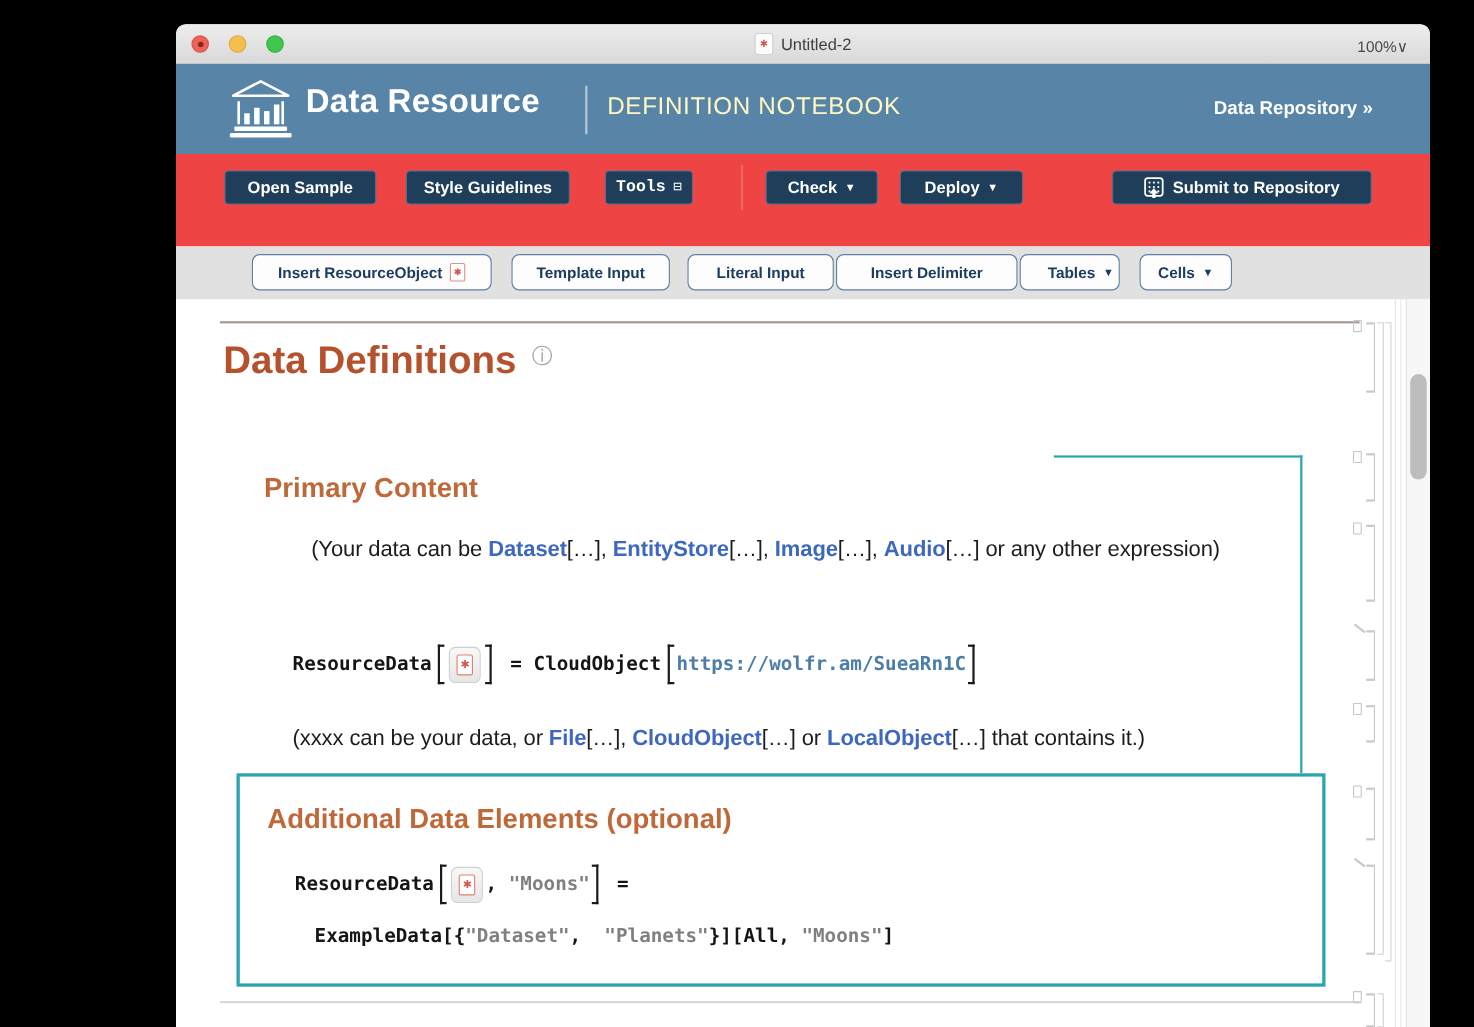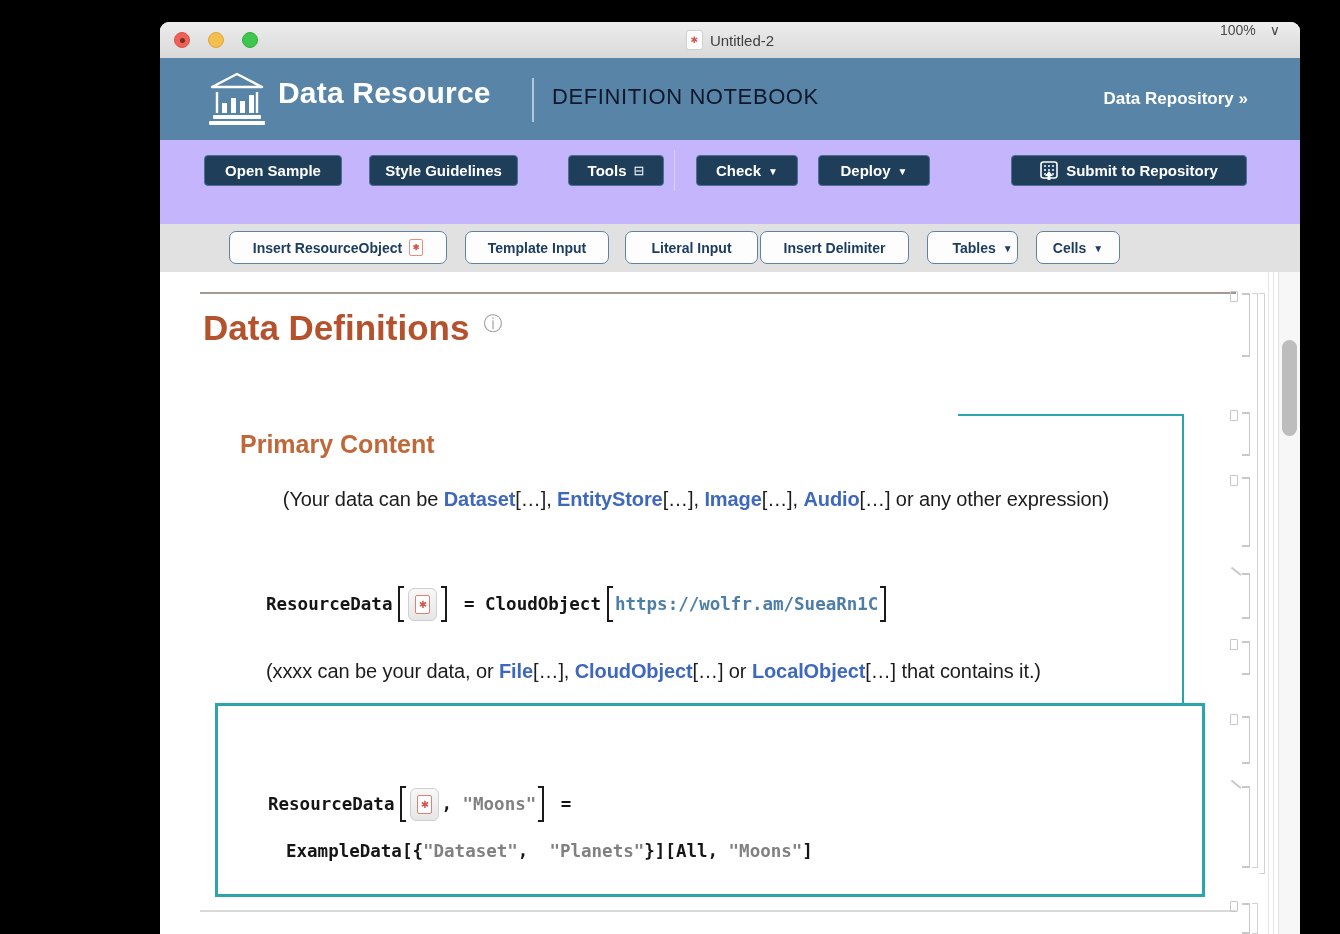--- a/index.html
+++ b/index.html
@@ -13,33 +13,33 @@
             background:linear-gradient(#ededed,#d9d9d9);border-bottom:1px solid #c2c2c2;}
   .light{position:absolute;top:10px;width:16px;height:16px;border-radius:50%;}
   .light.red{left:14px;background:#ee6156;border:1px solid #d95349;box-sizing:border-box;}
   .light.red::after{content:"";position:absolute;left:4.5px;top:4.5px;width:5px;height:5px;border-radius:50%;background:#7e2a23;}
   .light.yellow{left:48px;background:#f5bf4f;border:1px solid #e0a63a;box-sizing:border-box;}
   .light.green{left:82px;background:#3fc64c;border:1px solid #2fae3e;box-sizing:border-box;}
   .titlecenter{position:absolute;left:0;right:0;top:0;height:36px;display:flex;align-items:center;justify-content:center;gap:7px;}
   .docicon{display:inline-flex;align-items:center;justify-content:center;width:15px;height:18px;background:#fdfdfd;
            border:1px solid #cfcfcf;border-radius:3px;font-size:9px;color:#d4574e;}
   .titletext{font-size:15px;color:#3f3f3f;font-weight:500;}
-  .zoomctl{position:absolute;right:20px;top:0;height:40px;display:flex;gap:14px;
+  .zoomctl{position:absolute;right:20px;top:0;height:40px;display:flex;align-items:center;gap:0;
            font-size:14px;color:#4a4a4a;cursor:default;}
 
   
   .header{position:absolute;left:0;top:36px;width:1140px;height:82px;background:#5884a8;}
   .bankicon{position:absolute;left:48px;top:13px;}
   .brand{position:absolute;left:118px;top:18px;font-size:30px;font-weight:bold;color:#fff;letter-spacing:.2px;}
   .hdr-div{position:absolute;left:372px;top:20px;width:2px;height:44px;background:rgba(255,255,255,.55);}
-  .subtitle{position:absolute;left:392px;top:26px;font-size:22px;font-weight:400;color:#0f172a;letter-spacing:.6px;}
+  .subtitle{position:absolute;left:392px;top:26px;font-size:22px;font-weight:400;color:#fef9c3;letter-spacing:.6px;}
   .repolink{position:absolute;right:52px;top:31px;font-size:17px;font-weight:bold;color:#fff;cursor:pointer;}
 
   
-  .toolbar{position:absolute;left:0;top:118px;width:1140px;height:84px;background:#c4b5fd;}
+  .toolbar{position:absolute;left:0;top:118px;width:1140px;height:84px;background:#ef4444;}
   .tbtn{position:absolute;top:15px;height:31px;background:#1e3e5a;border:1px solid #4d7092;border-radius:4px;
         color:#fff;font-size:15px;font-weight:bold;display:flex;align-items:center;justify-content:center;
         gap:7px;cursor:pointer;box-sizing:border-box;}
   .tb-divider{position:absolute;left:514px;top:10px;width:1px;height:41px;background:rgba(255,255,255,.35);}
   .dd{font-size:10px;position:relative;top:1px;}
   .toolsglyph{font-size:13px;font-weight:400;position:relative;top:0px;}
 
   
   .insertbar{position:absolute;left:0;top:202px;width:1140px;height:48px;background:#e1e1e1;border-bottom:1px solid #cecece;}
   .ibtn{position:absolute;top:7px;height:33px;background:#fdfdfd;border:1.6px solid #5f82a3;border-radius:7px;
@@ -143,21 +143,21 @@
       <div class="repolink">Data Repository »</div>
     </div>
 
     <div class="toolbar">
       <div class="tbtn" style="left:44px;width:138px;">
         <span>Open Sample</span>
       </div>
       <div class="tbtn" style="left:209px;width:149px;">
         <span>Style Guidelines</span>
       </div>
-      <div class="tbtn" style="left:408px;width:96px;">
+      <div class="tbtn" style="left:390px;width:80px;font-family:Liberation Mono, monospace;">
         <span>Tools</span>
         <span class="toolsglyph">⊟</span>
       </div>
       <div class="tb-divider"></div>
       <div class="tbtn" style="left:536px;width:102px;">
         <span>Check</span>
         <span class="dd">▼</span>
       </div>
       <div class="tbtn" style="left:658px;width:112px;">
         <span>Deploy</span>
@@ -186,21 +186,21 @@
       <div class="ibtn" style="left:69px;width:218px;">
         <span>Insert ResourceObject</span>
         <span class="miniro">✱</span>
       </div>
       <div class="ibtn" style="left:305px;width:144px;">
         <span>Template Input</span>
       </div>
       <div class="ibtn" style="left:465px;width:133px;">
         <span>Literal Input</span>
       </div>
-      <div class="ibtn" style="left:600px;width:149px;">
+      <div class="ibtn" style="left:600px;width:165px;">
         <span>Insert Delimiter</span>
       </div>
       <div class="ibtn" style="left:767px;width:91px;padding-left:20px;">
         <span>Tables</span>
         <span class="dd">▼</span>
       </div>
       <div class="ibtn" style="left:876px;width:84px;">
         <span>Cells</span>
         <span class="dd">▼</span>
       </div>
@@ -219,20 +219,21 @@
 
       <div class="secheading h-primary">Primary Content</div>
 
       <div class="note note1"><span class="tk-plain">(Your data can be </span><span class="tk-link">Dataset</span><span class="tk-plain">[…], </span><span class="tk-link">EntityStore</span><span class="tk-plain">[…], </span><span class="tk-link">Image</span><span class="tk-plain">[…], </span><span class="tk-link">Audio</span><span class="tk-plain">[…] or any other expression)</span></div>
 
       <div class="codeline code1"><span class="tk-kw">ResourceData</span><span class="tk-lb"></span><span class="tk-robj"></span><span class="tk-rb"></span><span class="tk-kw"> = </span><span class="tk-kw">CloudObject</span><span class="tk-lb"></span><span class="tk-url">https://wolfr.am/SueaRn1C</span><span class="tk-rb"></span></div>
 
       <div class="note note2"><span class="tk-plain">(xxxx can be your data, or </span><span class="tk-link">File</span><span class="tk-plain">[…], </span><span class="tk-link">CloudObject</span><span class="tk-plain">[…] or </span><span class="tk-link">LocalObject</span><span class="tk-plain">[…] that contains it.)</span></div>
 
       <div class="tealbox">
+        <div class="secheading h-additional">Additional Data Elements (optional)</div>
         <div class="codeline boxcode1"><span class="tk-kw">ResourceData</span><span class="tk-lb"></span><span class="tk-robj"></span><span class="tk-kw">, </span><span class="tk-str">"Moons"</span><span class="tk-rb"></span><span class="tk-kw"> =</span></div>
         <div class="codeline boxcode2"><span class="tk-kw">ExampleData</span><span class="tk-kw">[{</span><span class="tk-str">"Dataset"</span><span class="tk-kw">,  </span><span class="tk-str">"Planets"</span><span class="tk-kw">}]</span><span class="tk-kw">[</span><span class="tk-kw">All</span><span class="tk-kw">, </span><span class="tk-str">"Moons"</span><span class="tk-kw">]</span></div>
       </div>
 
       <div class="bottomrule"></div>
     </div>
 
     <div class="edge-line" style="left:1108px;top:250px;height:662px;"></div>
     <div class="edge-line" style="left:1113px;top:250px;height:662px;"></div>
 

